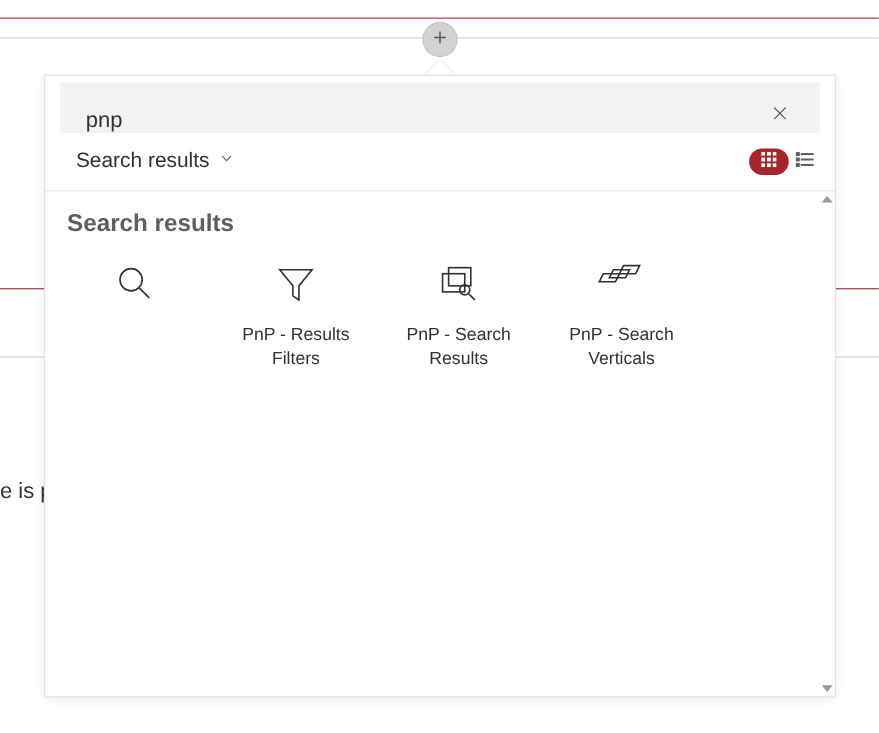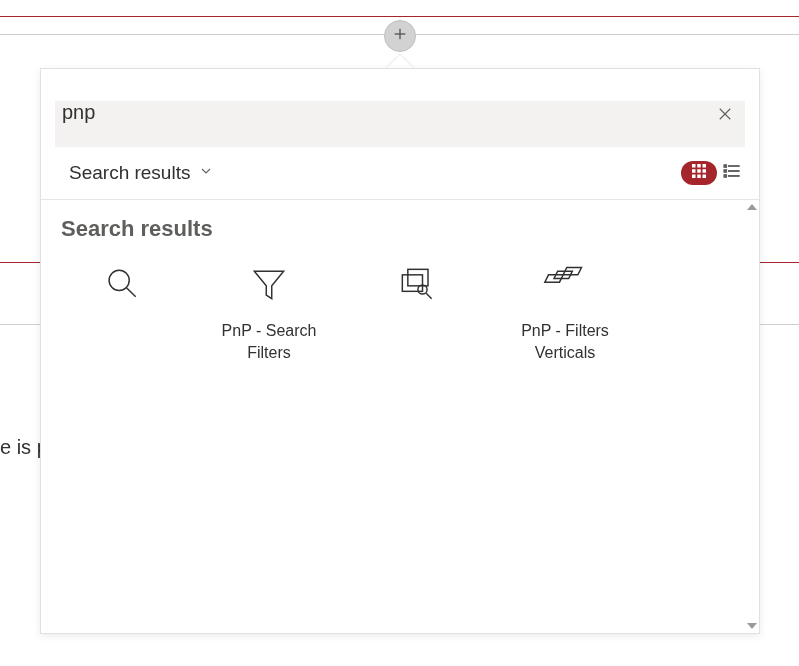--- a/index.html
+++ b/index.html
@@ -86,25 +86,25 @@
       height: 566px;
       background: #fff;
       border: 1px solid #e1e1e1;
       box-shadow: 0 2px 8px rgba(0,0,0,.08);
       z-index: 7;
       display: flex;
       flex-direction: column;
     }
     .search-row {
       display: flex;
-      align-items: flex-start;
+      align-items: flex-end;
       background: #f3f2f1;
-      margin: 32px 14px 0 14px;
+      margin: 6px 14px 0 14px;
       height: 46px;
-      padding: 0 7px;
+      padding: 0 23px;
     }
     .search-input {
       flex: 1;
       border: none;
       background: transparent;
       font-size: 20px;
       color: #323130;
       outline: none;
       font-family: inherit;
     }
@@ -287,41 +287,42 @@
             </svg>
         </div>
       </div>
 
       <div class="card">
         <div class="card-icon">
           <svg viewBox="0 0 48 48">
               <polygon points="8,10 40,10 27,26 27,40 21,36 21,26"></polygon>
             </svg>
         </div>
-        <div class="card-label">PnP - Search Filters</div>
+        <div class="card-label">PnP - Results Filters</div>
       </div>
 
       <div class="card">
         <div class="card-icon">
           <svg viewBox="0 0 48 48">
             <rect x="14" y="8" width="22" height="18"></rect>
             <rect x="8" y="14" width="22" height="18"></rect>
             <circle cx="30" cy="30" r="5"></circle>
             <line x1="34" y1="34" x2="40" y2="40"></line>
           </svg>
         </div>
+        <div class="card-label">PnP - Search Results</div>
       </div>
 
       <div class="card">
         <div class="card-icon">
           <svg viewBox="0 0 48 48">
             <polygon points="6,14 22,14 18,22 2,22"></polygon>
             <polygon points="16,10 32,10 28,18 12,18"></polygon>
             <polygon points="26,6 42,6 38,14 22,14"></polygon>
           </svg>
         </div>
-        <div class="card-label">PnP - Filters Verticals</div>
+        <div class="card-label">PnP - Search Verticals</div>
       </div>
 
     </div>
   </div>
 
 </div>
 
 </body></html>

